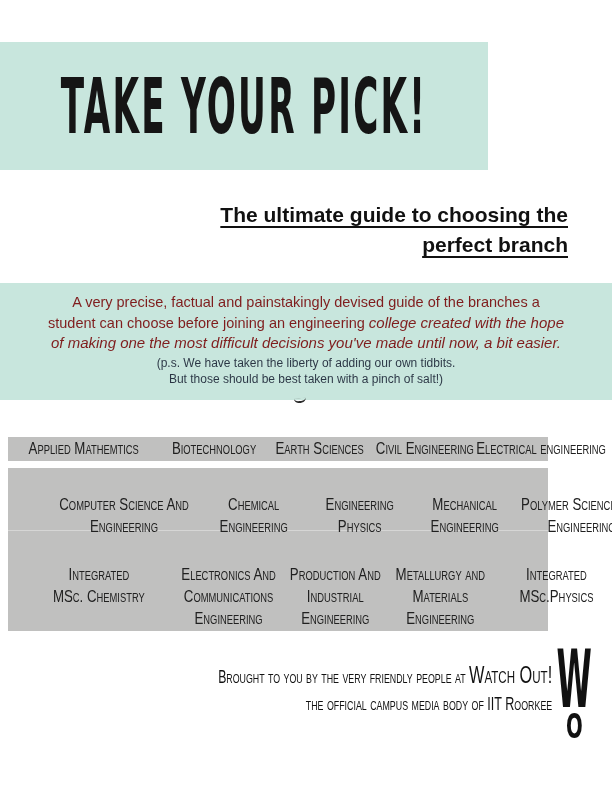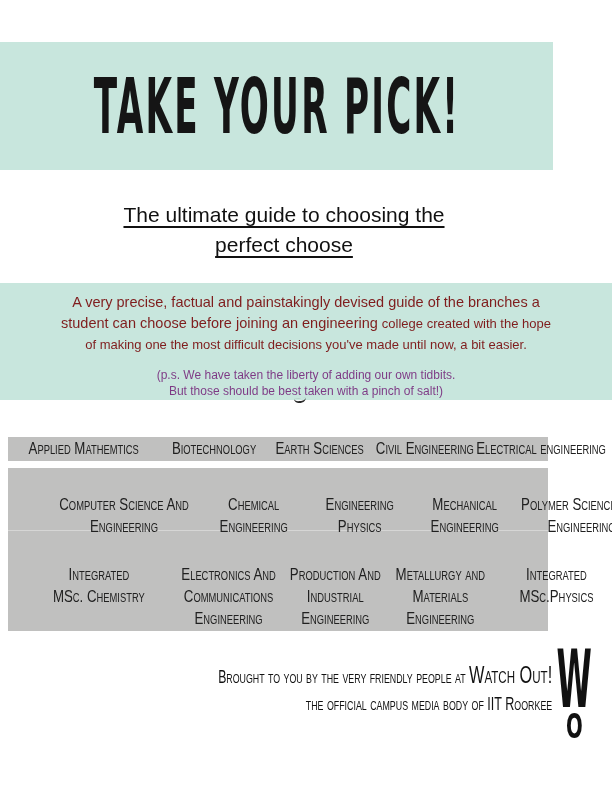--- a/index.html
+++ b/index.html
@@ -9,50 +9,50 @@
   }
   *{margin:0;padding:0;box-sizing:border-box;}
   html,body{background:#fff;}
   body{
     width:612px;height:792px;position:relative;overflow:hidden;
     font-family:"Liberation Sans","DejaVu Sans",sans-serif;color:var(--ink);
   }
 
   
   .banner{
-    position:absolute;top:42px;left:0;width:553px;height:128px;
+    position:absolute;top:42px;left:0;width:488px;height:128px;
     background:var(--mint);display:flex;align-items:center;justify-content:center;
   }
   .big-title{
     display:inline-block;white-space:nowrap;
     font-family:"DejaVu Sans",sans-serif;
     font-size:76px;font-weight:600;letter-spacing:5px;color:#151515;
     transform:scaleX(0.45);transform-origin:center center;
   }
 
   
   .subtitle{
-    position:absolute;top:200px;left:0;width:568px;text-align:center;
-    font-size:21px;font-weight:normal;line-height:30px;color:#111;
+    position:absolute;top:200px;left:0;width:568px;text-align:right;
+    font-size:21px;font-weight:bold;line-height:30px;color:#111;
   }
   .subtitle .u{
     text-decoration:underline;
     text-decoration-thickness:2px;
     text-underline-offset:4px;
   }
 
   
   .intro{
     position:absolute;top:283px;left:0;width:612px;height:117px;
     background:var(--mint);text-align:center;padding-top:9px;
   }
   .intro-line{line-height:20.5px;color:#7f1d1d;}
   .intro-line .lg{font-size:14.5px;}
-  .intro-line .sm{font-size:13px;}
-  .ps{margin-top:11px;font-size:12px;line-height:16px;color:#701a75;opacity:.85;}
+  .intro-line .sm{font-size:15px;font-style:italic;}
+  .ps{margin-top:1px;font-size:12px;line-height:16px;color:#0f172a;opacity:.85;}
 
   
   .stray-mark{
     position:absolute;top:398px;left:294px;width:12px;height:5px;
     border-bottom:2.5px solid #2a2a2a;border-radius:0 0 8px 8px;
     transform:rotate(-6deg);
   }
 
   
   .branch-table{
@@ -110,21 +110,21 @@
 </style>
 </head>
 <body>
 
 <div class="banner">
   <div class="big-title">TAKE YOUR PICK!</div>
 </div>
 
 <div class="subtitle">
   <div><span class="u">The ultimate guide to choosing the</span></div>
-  <div><span class="u">perfect choose</span></div>
+  <div><span class="u">perfect branch</span></div>
 </div>
 
 <div class="intro">
   <div>
       <div class="intro-line"><span class="lg">A very precise, factual and painstakingly devised guide of the branches a</span></div>
       <div class="intro-line"><span class="lg">student can choose before joining an engineering </span><span class="sm">college created with the hope</span></div>
       <div class="intro-line"><span class="sm">of making one the most difficult decisions you've made until now, a bit easier.</span></div>
     </div>
   <div class="ps">
     <div>(p.s. We have taken the liberty of adding our own tidbits.</div>

